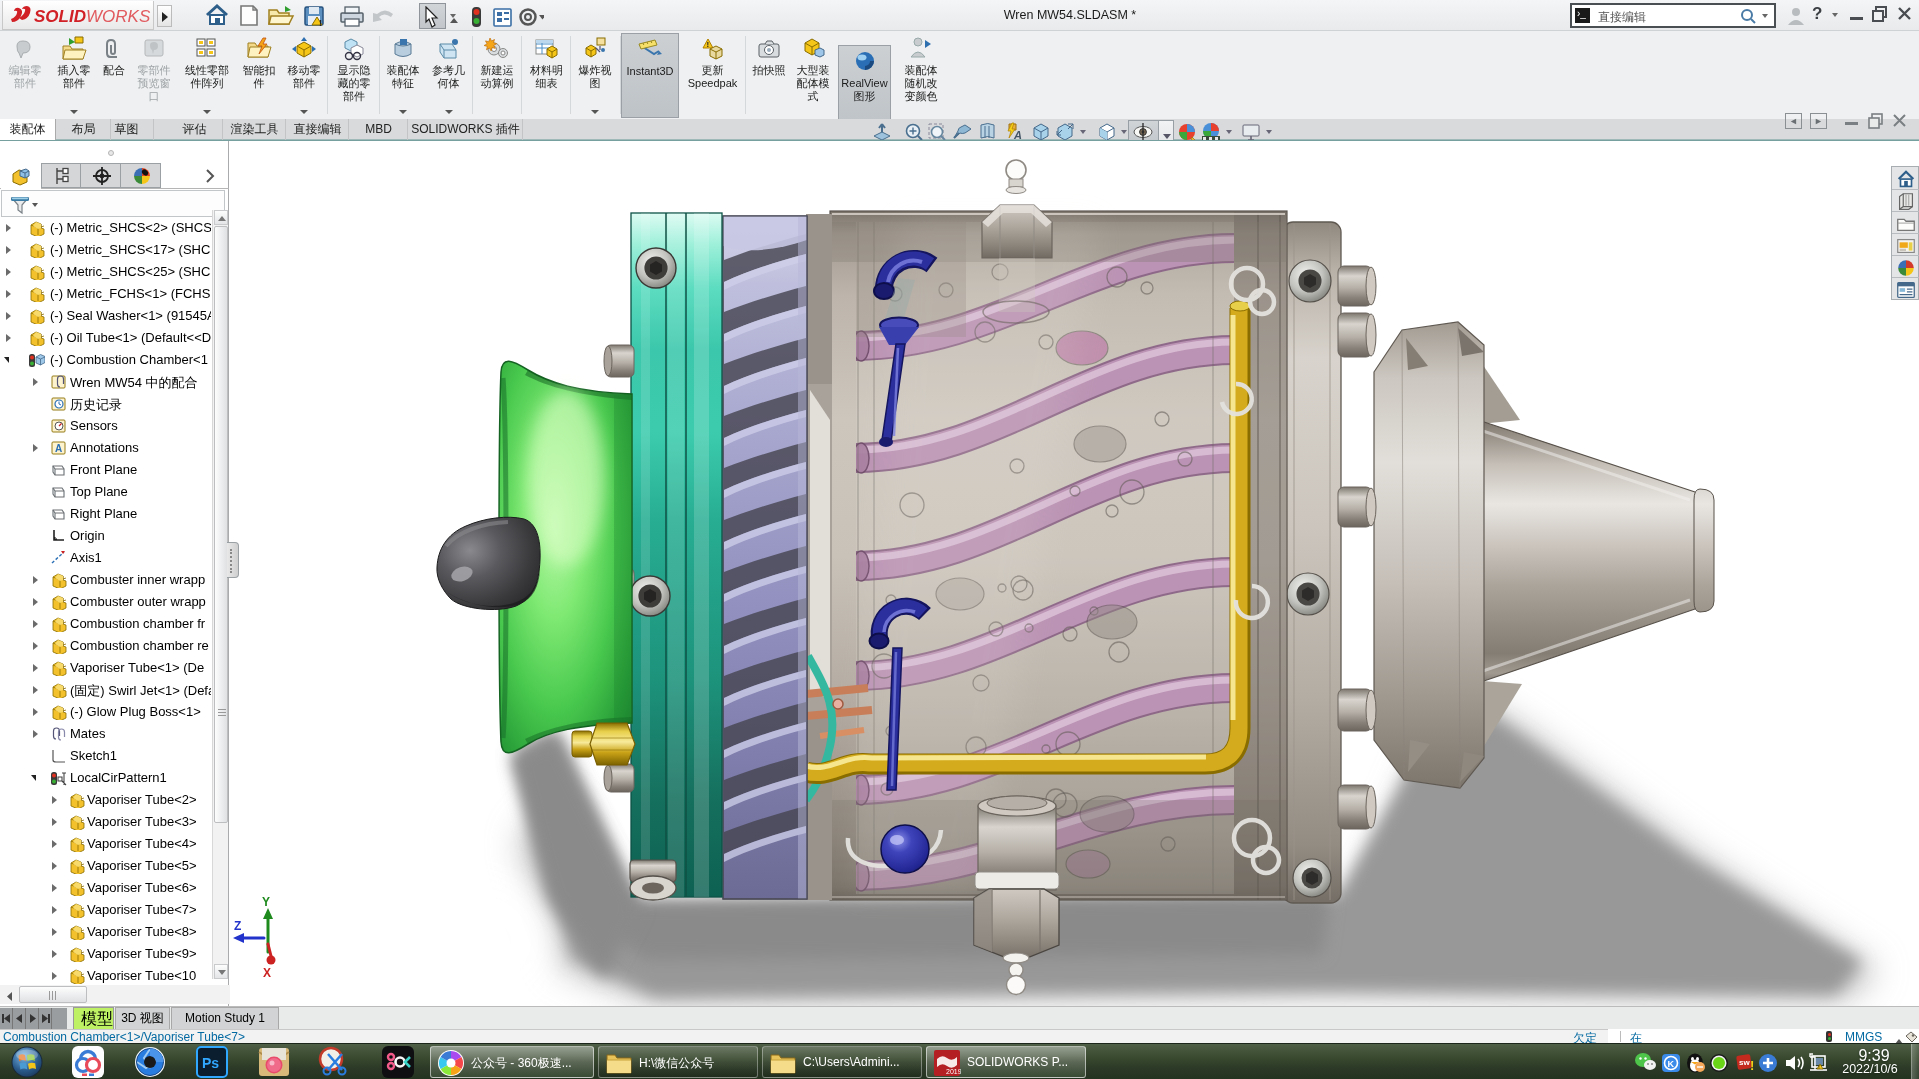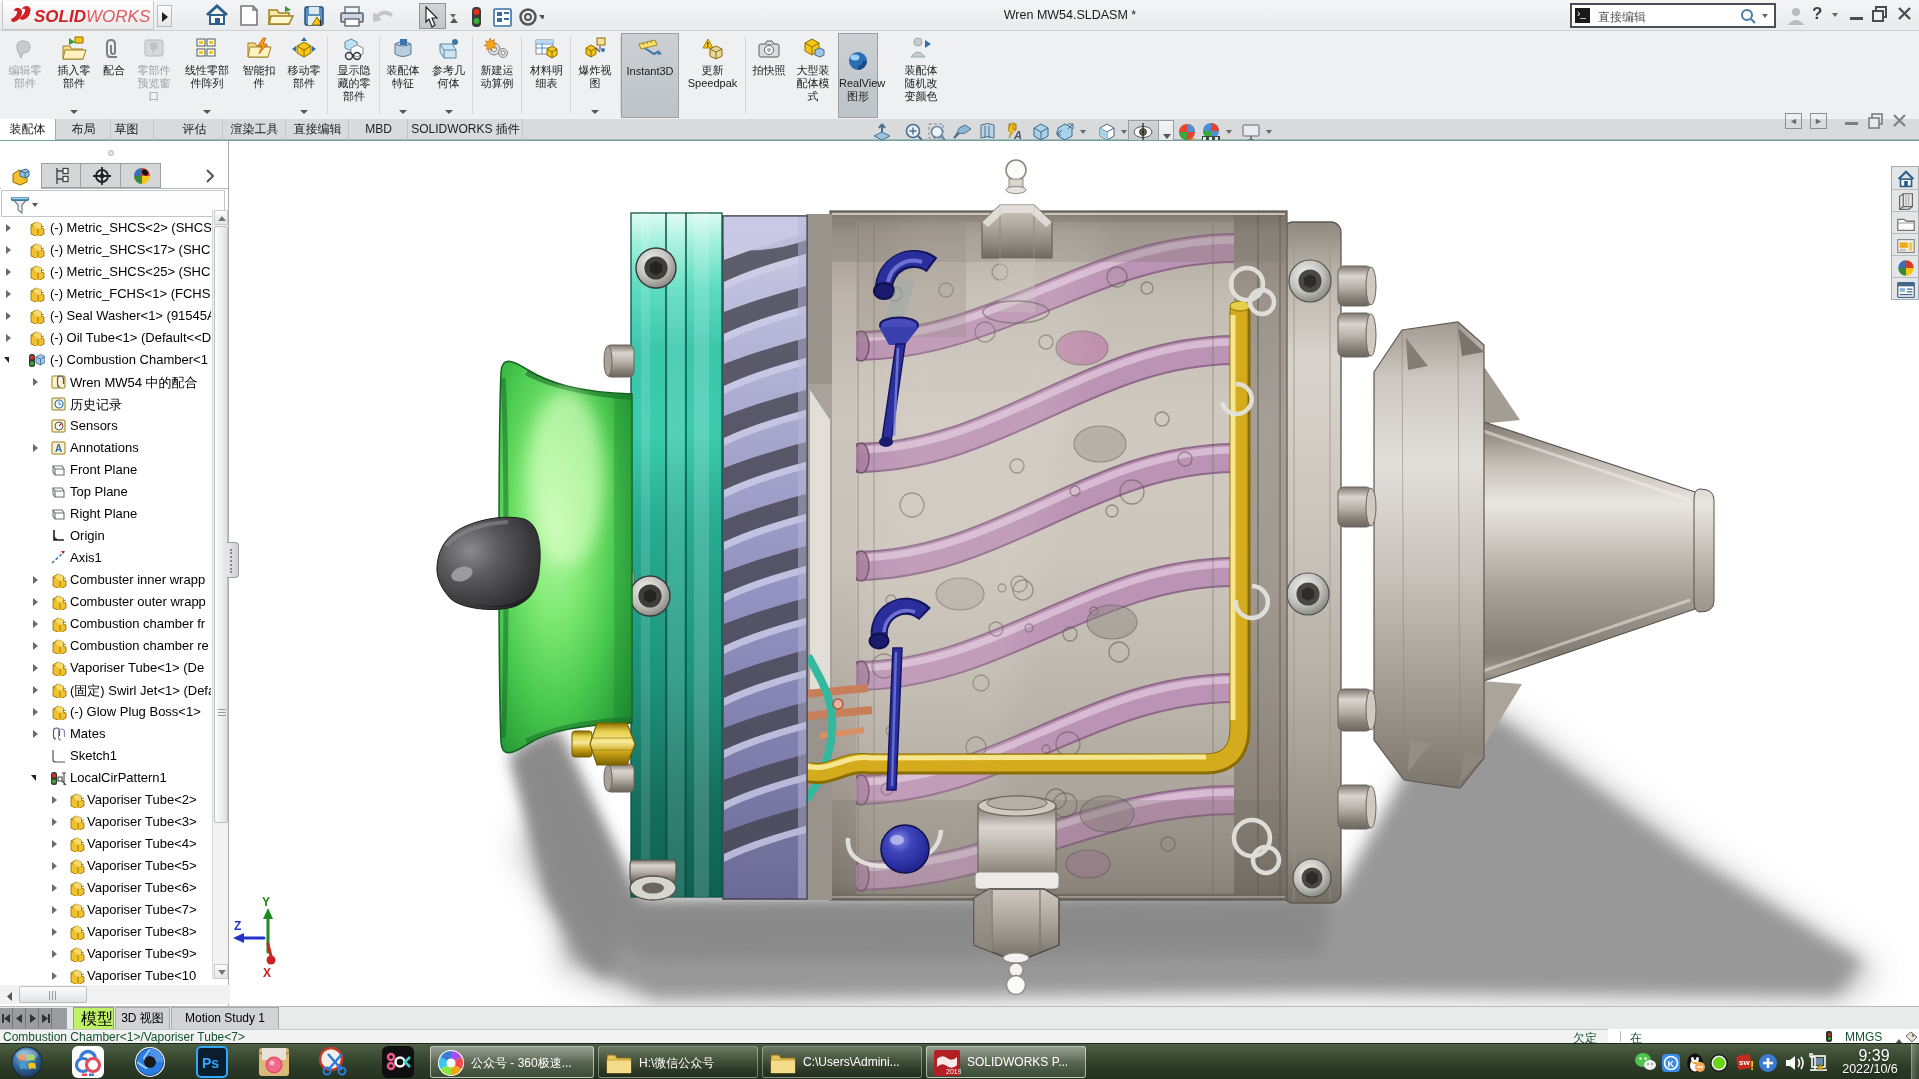--- a/index.html
+++ b/index.html
@@ -5,21 +5,21 @@
 html,body{width:1919px;height:1079px;overflow:hidden;font-family:"Liberation Sans",sans-serif;background:#fff}
 .abs{position:absolute}
 #titlebar{position:absolute;left:0;top:0;width:1919px;height:31px;background:linear-gradient(#f4f5f6,#e8eaec);border-bottom:1px solid #cfd2d4}
 #logo{position:absolute;left:2px;top:1px;width:152px;height:29px;background:linear-gradient(#ffffff,#e9e9e9);border:1px solid #c8c8c8;border-top:none}
 #ribbon{position:absolute;left:0;top:31px;width:1919px;height:88px;background:#eef0f1}
 #tabrow{position:absolute;left:0;top:119px;width:1919px;height:21px;background:#d8dadb;border-bottom:1px solid #9fb8b8}
 .rtab{position:absolute;top:0;height:21px;font-size:12px;color:#222;text-align:center;line-height:21px;border-right:1px solid #c2c4c5}
 #leftpanel{position:absolute;left:0;top:140px;width:229px;height:866px;background:#fff;border-right:1px solid #a9abad}
 #viewport{position:absolute;left:230px;top:140px;width:1689px;height:866px;background:#fff}
 #bottomtabs{position:absolute;left:0;top:1006px;width:1919px;height:23px;background:#e9eaea;border-top:1px solid #bbb}
-#statusbar{position:absolute;left:0;top:1029px;width:1608px;height:14px;background:#f2f2f2;border-top:1px solid #c8c8c8;font-size:12px;color:#14532d}
+#statusbar{position:absolute;left:0;top:1029px;width:1608px;height:14px;background:#f2f2f2;border-top:1px solid #c8c8c8;font-size:12px;color:#0369a1}
 #taskbar{position:absolute;left:0;top:1043px;width:1919px;height:36px;background:linear-gradient(#4e5f47,#39492f 40%,#2b3926 70%,#243220);border-top:1px solid #1c261a}
 .ric{position:absolute;top:5px;height:80px;text-align:center;font-size:11px;line-height:13px;color:#1b1b1b}
 .ric .ri{display:block;margin:0 auto 2px auto;width:26px;height:26px}
 .ric.dis{color:#9fa3a6}
 .ric .car{position:absolute;bottom:2px;left:50%;margin-left:-4px;width:0;height:0;border:4px solid transparent;border-top:4px solid #555;border-bottom:none}
 .sep{position:absolute;top:5px;height:78px;width:1px;background:#d5d8da}
 .tr{position:absolute;left:0;width:211px;height:22px;font-size:13px;color:#000;white-space:nowrap;overflow:hidden}
 .tr .tx{position:absolute;top:3px}
 .ar{position:absolute;top:7px;width:0;height:0;border:4px solid transparent;border-left:5px solid #6b6b6b;border-right:none}
 .ard{position:absolute;top:8px;width:0;height:0;border-left:5px solid transparent;border-top:6px solid #222}
@@ -209,21 +209,21 @@
         <rect x="3" y="8" width="20" height="13" rx="2" fill="#d9dcde" stroke="#5a6066"></rect>
         <path d="M9 8 l2 -3 l5 0 l2 3" fill="#d9dcde" stroke="#5a6066"></path>
         <circle cx="13" cy="14" r="4.5" fill="#fff" stroke="#5a6066"></circle>
         <circle cx="13" cy="14" r="2" fill="#9ab"></circle>
       </svg>拍快照</div>
 <div class="ric" style="left:791px;width:44px"><svg class="ri" viewBox="0 0 26 26">
         <path d="M5 7 l7 -4 l7 4 l0 8 l-7 4 l-7 -4 z" fill="#f5c518" stroke="#8a6d00"></path>
         <path d="M5 7 l7 4 l7 -4 M12 11 l0 8" fill="none" stroke="#8a6d00"></path>
         <path d="M15 14 l5 -2 l4 2 l0 5 l-4 2 l-5 -2 z" fill="#9ec6e8" stroke="#44688a"></path>
       </svg>大型装<br>配体模<br>式</div>
-<div class="ric" style="left:838px;width:40px;background:linear-gradient(#ccd0d3,#bec3c7);border:1px solid #9aa0a5;top:2px;height:85px;padding-top:15px"><svg class="ri" viewBox="0 0 26 26">
+<div class="ric" style="left:838px;width:53px;background:linear-gradient(#ccd0d3,#bec3c7);border:1px solid #9aa0a5;top:14px;height:85px;padding-top:3px"><svg class="ri" viewBox="0 0 26 26">
         <circle cx="13" cy="12" r="9" fill="#2a6fb5"></circle>
         <ellipse cx="10" cy="8.5" rx="4.5" ry="3" fill="#9fd0f2"></ellipse>
         <path d="M13 21 a9 9 0 0 0 9 -9 l-4 0 a5 5 0 0 1 -5 5 z" fill="#1a4a80"></path>
       </svg>RealView<br>图形</div>
 <div class="ric" style="left:898px;width:46px"><svg class="ri" viewBox="0 0 26 26">
         <circle cx="10" cy="6" r="4" fill="#c9ccce" stroke="#9aa"></circle>
         <path d="M3 21 q7 -10 14 0 z" fill="#c9ccce" stroke="#9aa"></path>
         <path d="M17 4 l6 4 l-6 4 z" fill="#2e6fb0"></path>
       </svg>装配体<br>随机改<br>变颜色</div>
 <div class="sep" style="left:327px"></div>

